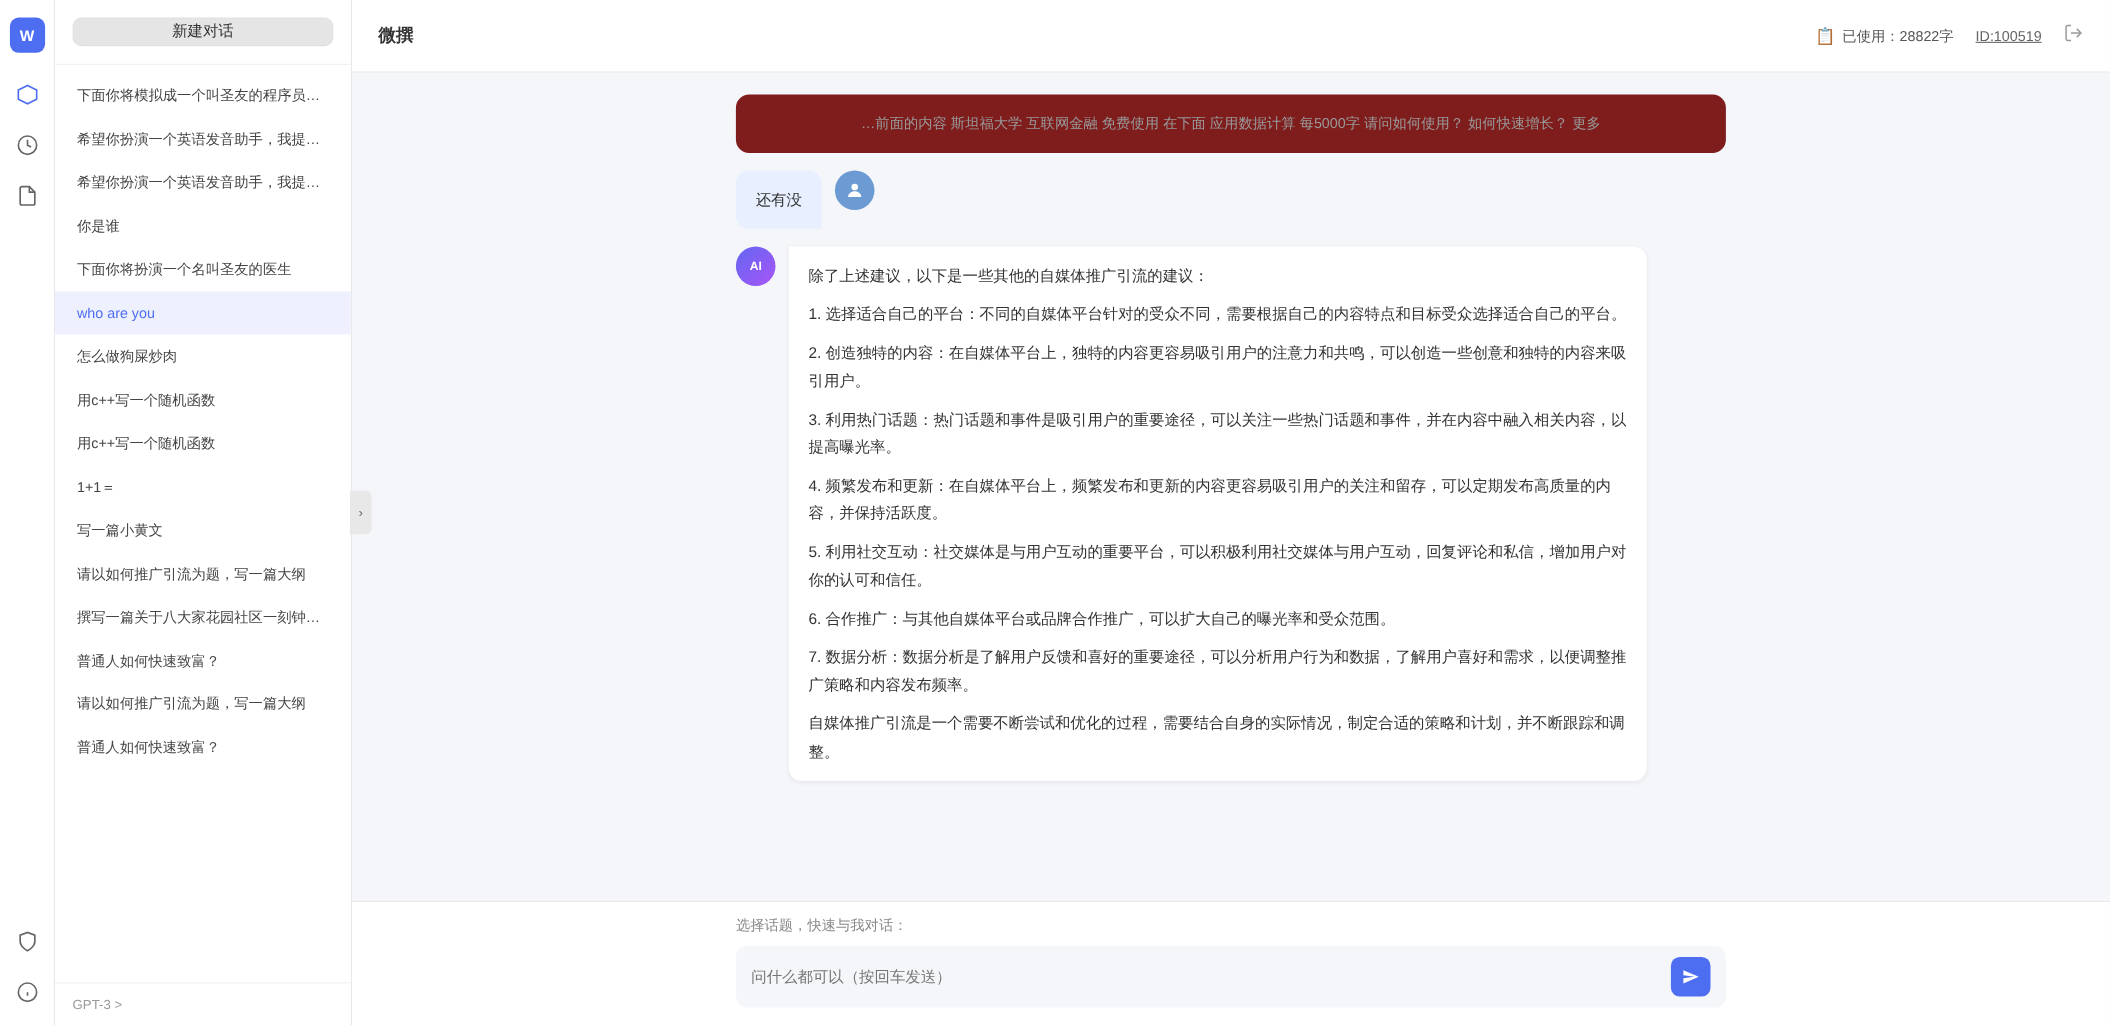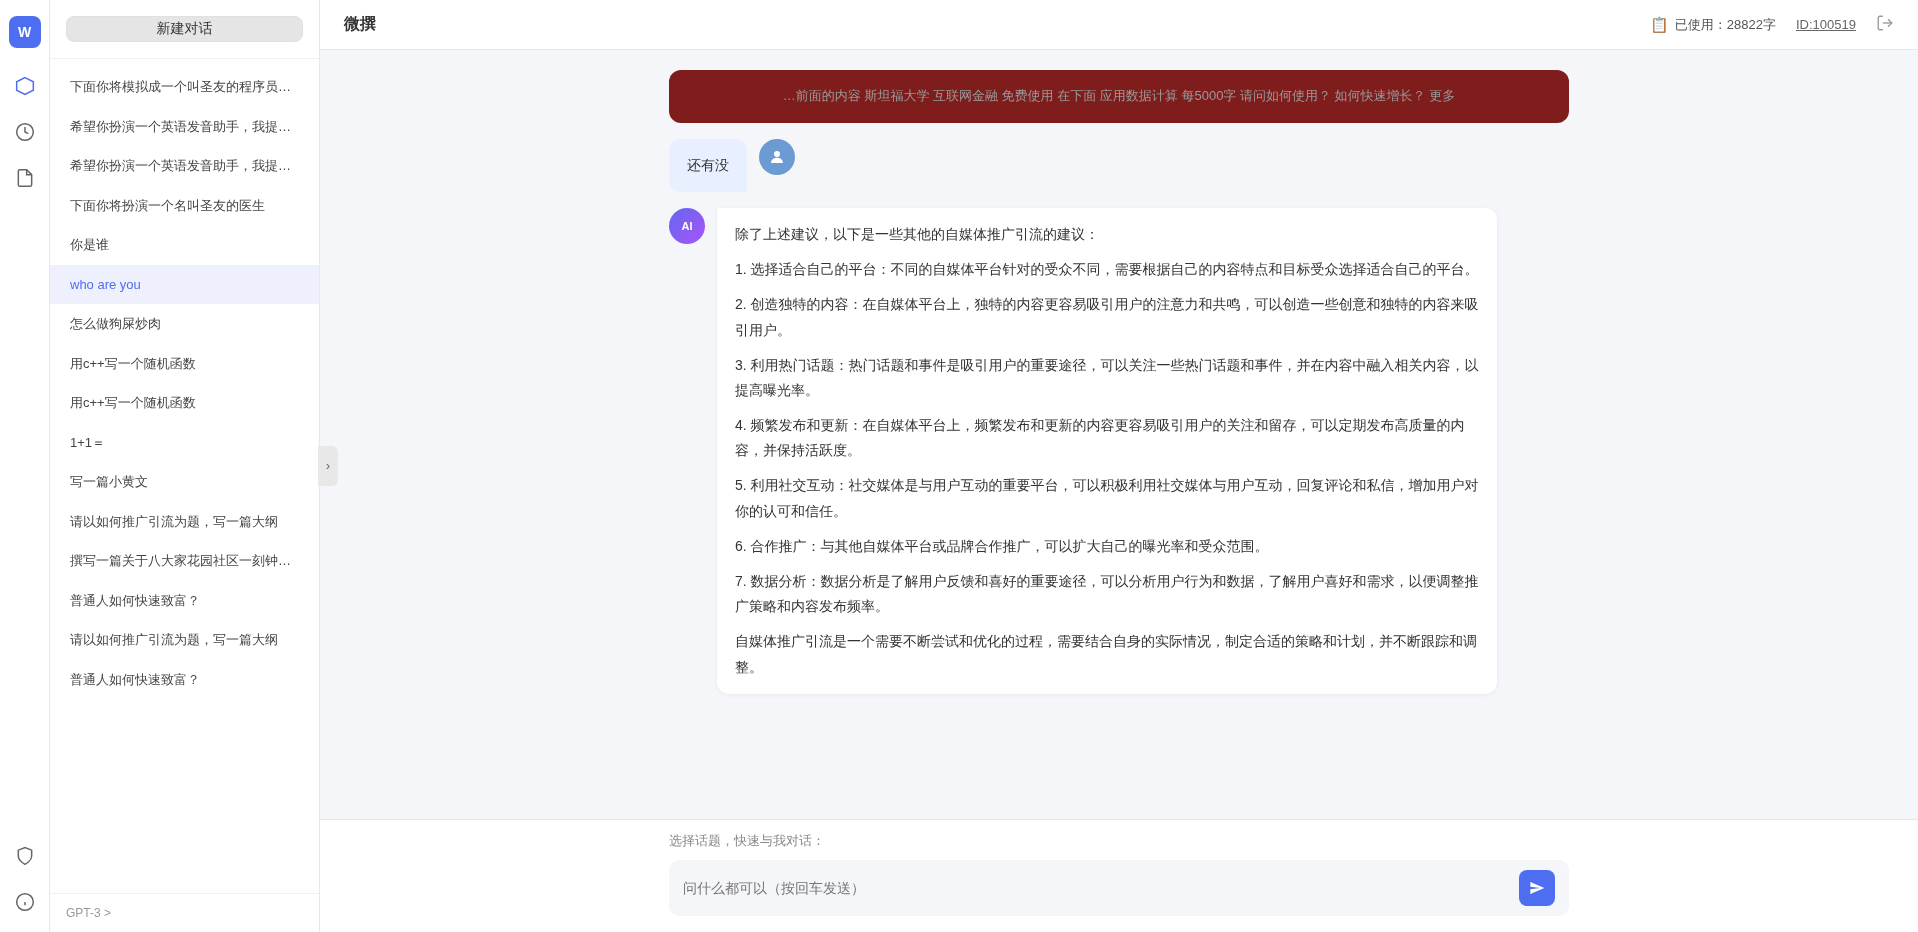--- a/index.html
+++ b/index.html
@@ -121,21 +121,21 @@
       flex-direction: column;
       background: #f5f6fa;
       position: relative;
     }
 
     
     .top-header {
       background: #fff;
       border-bottom: 1px solid #e8e8e8;
       padding: 15px 24px;
-      height: 50px;
+      height: 66px;
       display: flex;
       align-items: center;
       justify-content: space-between;
     }
     .top-header .title {
       font-size: 16px;
       font-weight: 600;
       color: #333;
     }
     .top-header .header-right {
@@ -327,22 +327,22 @@
 </div>
 
 <div class="sidebar">
   <div class="sidebar-header">
     <button class="new-chat-btn">新建对话</button>
   </div>
   <div class="sidebar-list">
     <div class="sidebar-item">下面你将模拟成一个叫圣友的程序员，我说...</div>
     <div class="sidebar-item">希望你扮演一个英语发音助手，我提供给你...</div>
     <div class="sidebar-item">希望你扮演一个英语发音助手，我提供给你...</div>
+    <div class="sidebar-item">你是谁</div>
     <div class="sidebar-item">下面你将扮演一个名叫圣友的医生</div>
-    <div class="sidebar-item">你是谁</div>
     <div class="sidebar-item active">who are you</div>
     <div class="sidebar-item">怎么做狗屎炒肉</div>
     <div class="sidebar-item">用c++写一个随机函数</div>
     <div class="sidebar-item">用c++写一个随机函数</div>
     <div class="sidebar-item">1+1＝</div>
     <div class="sidebar-item">写一篇小黄文</div>
     <div class="sidebar-item">请以如何推广引流为题，写一篇大纲</div>
     <div class="sidebar-item">撰写一篇关于八大家花园社区一刻钟便民生...</div>
     <div class="sidebar-item">普通人如何快速致富？</div>
     <div class="sidebar-item">请以如何推广引流为题，写一篇大纲</div>

